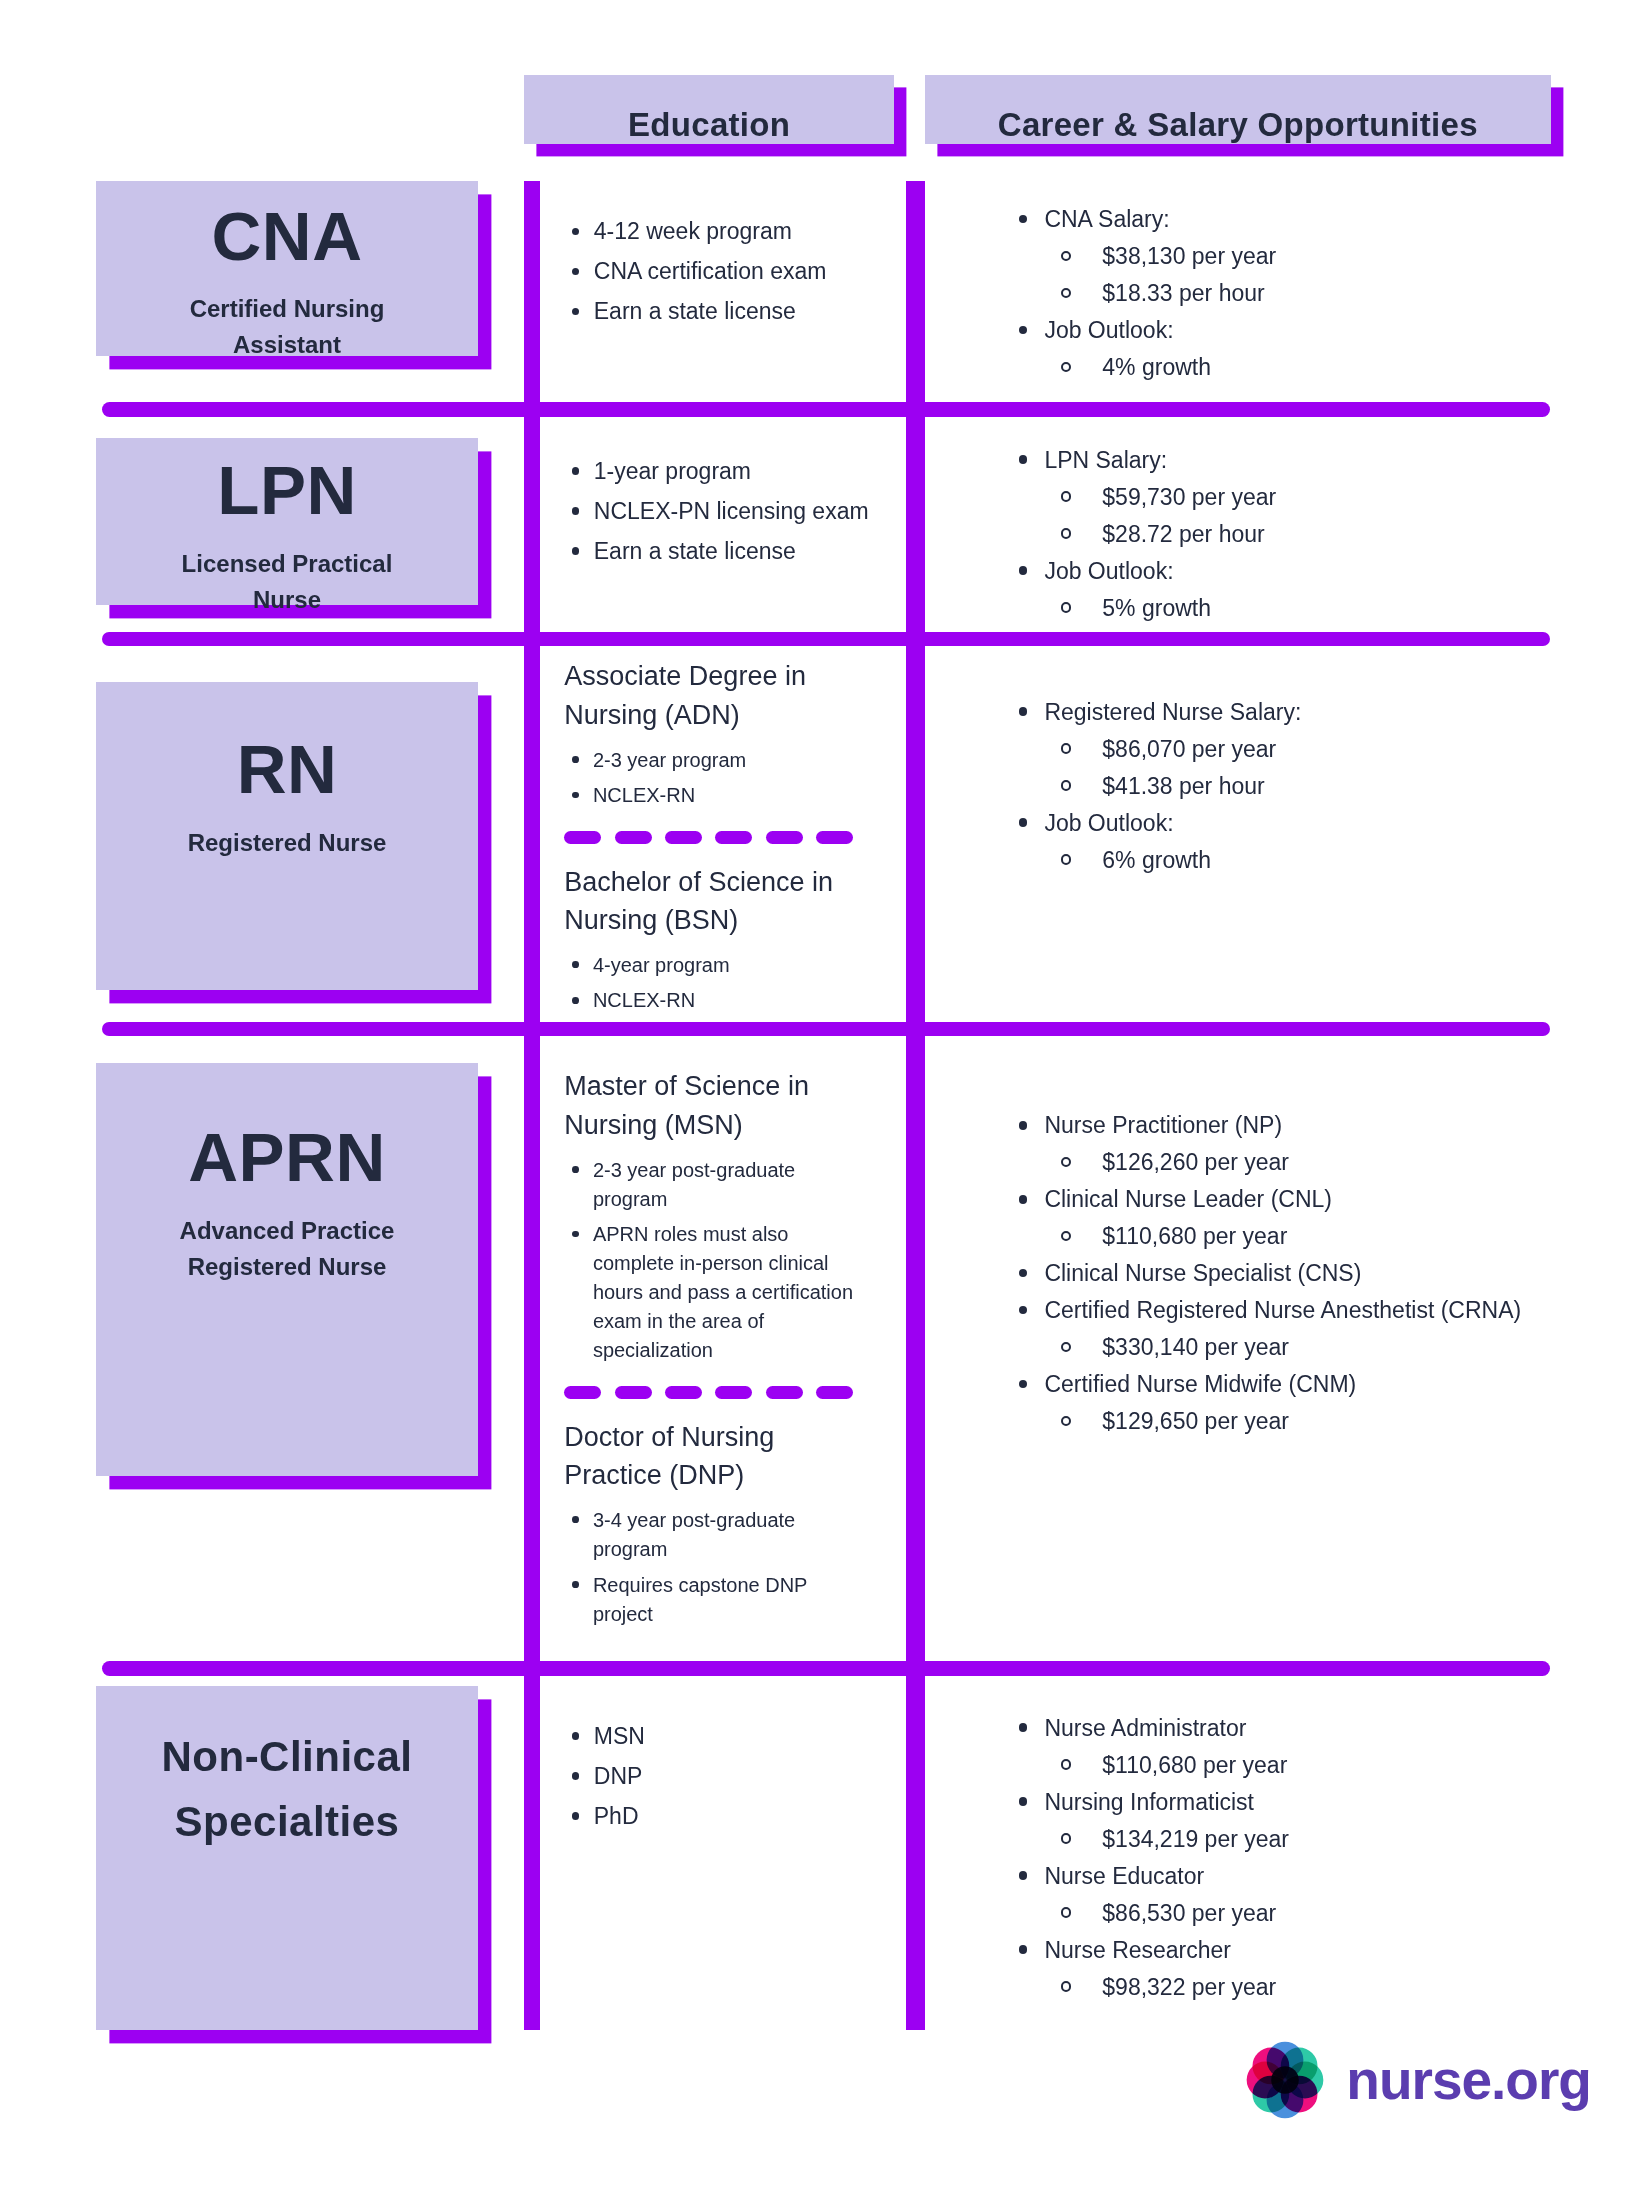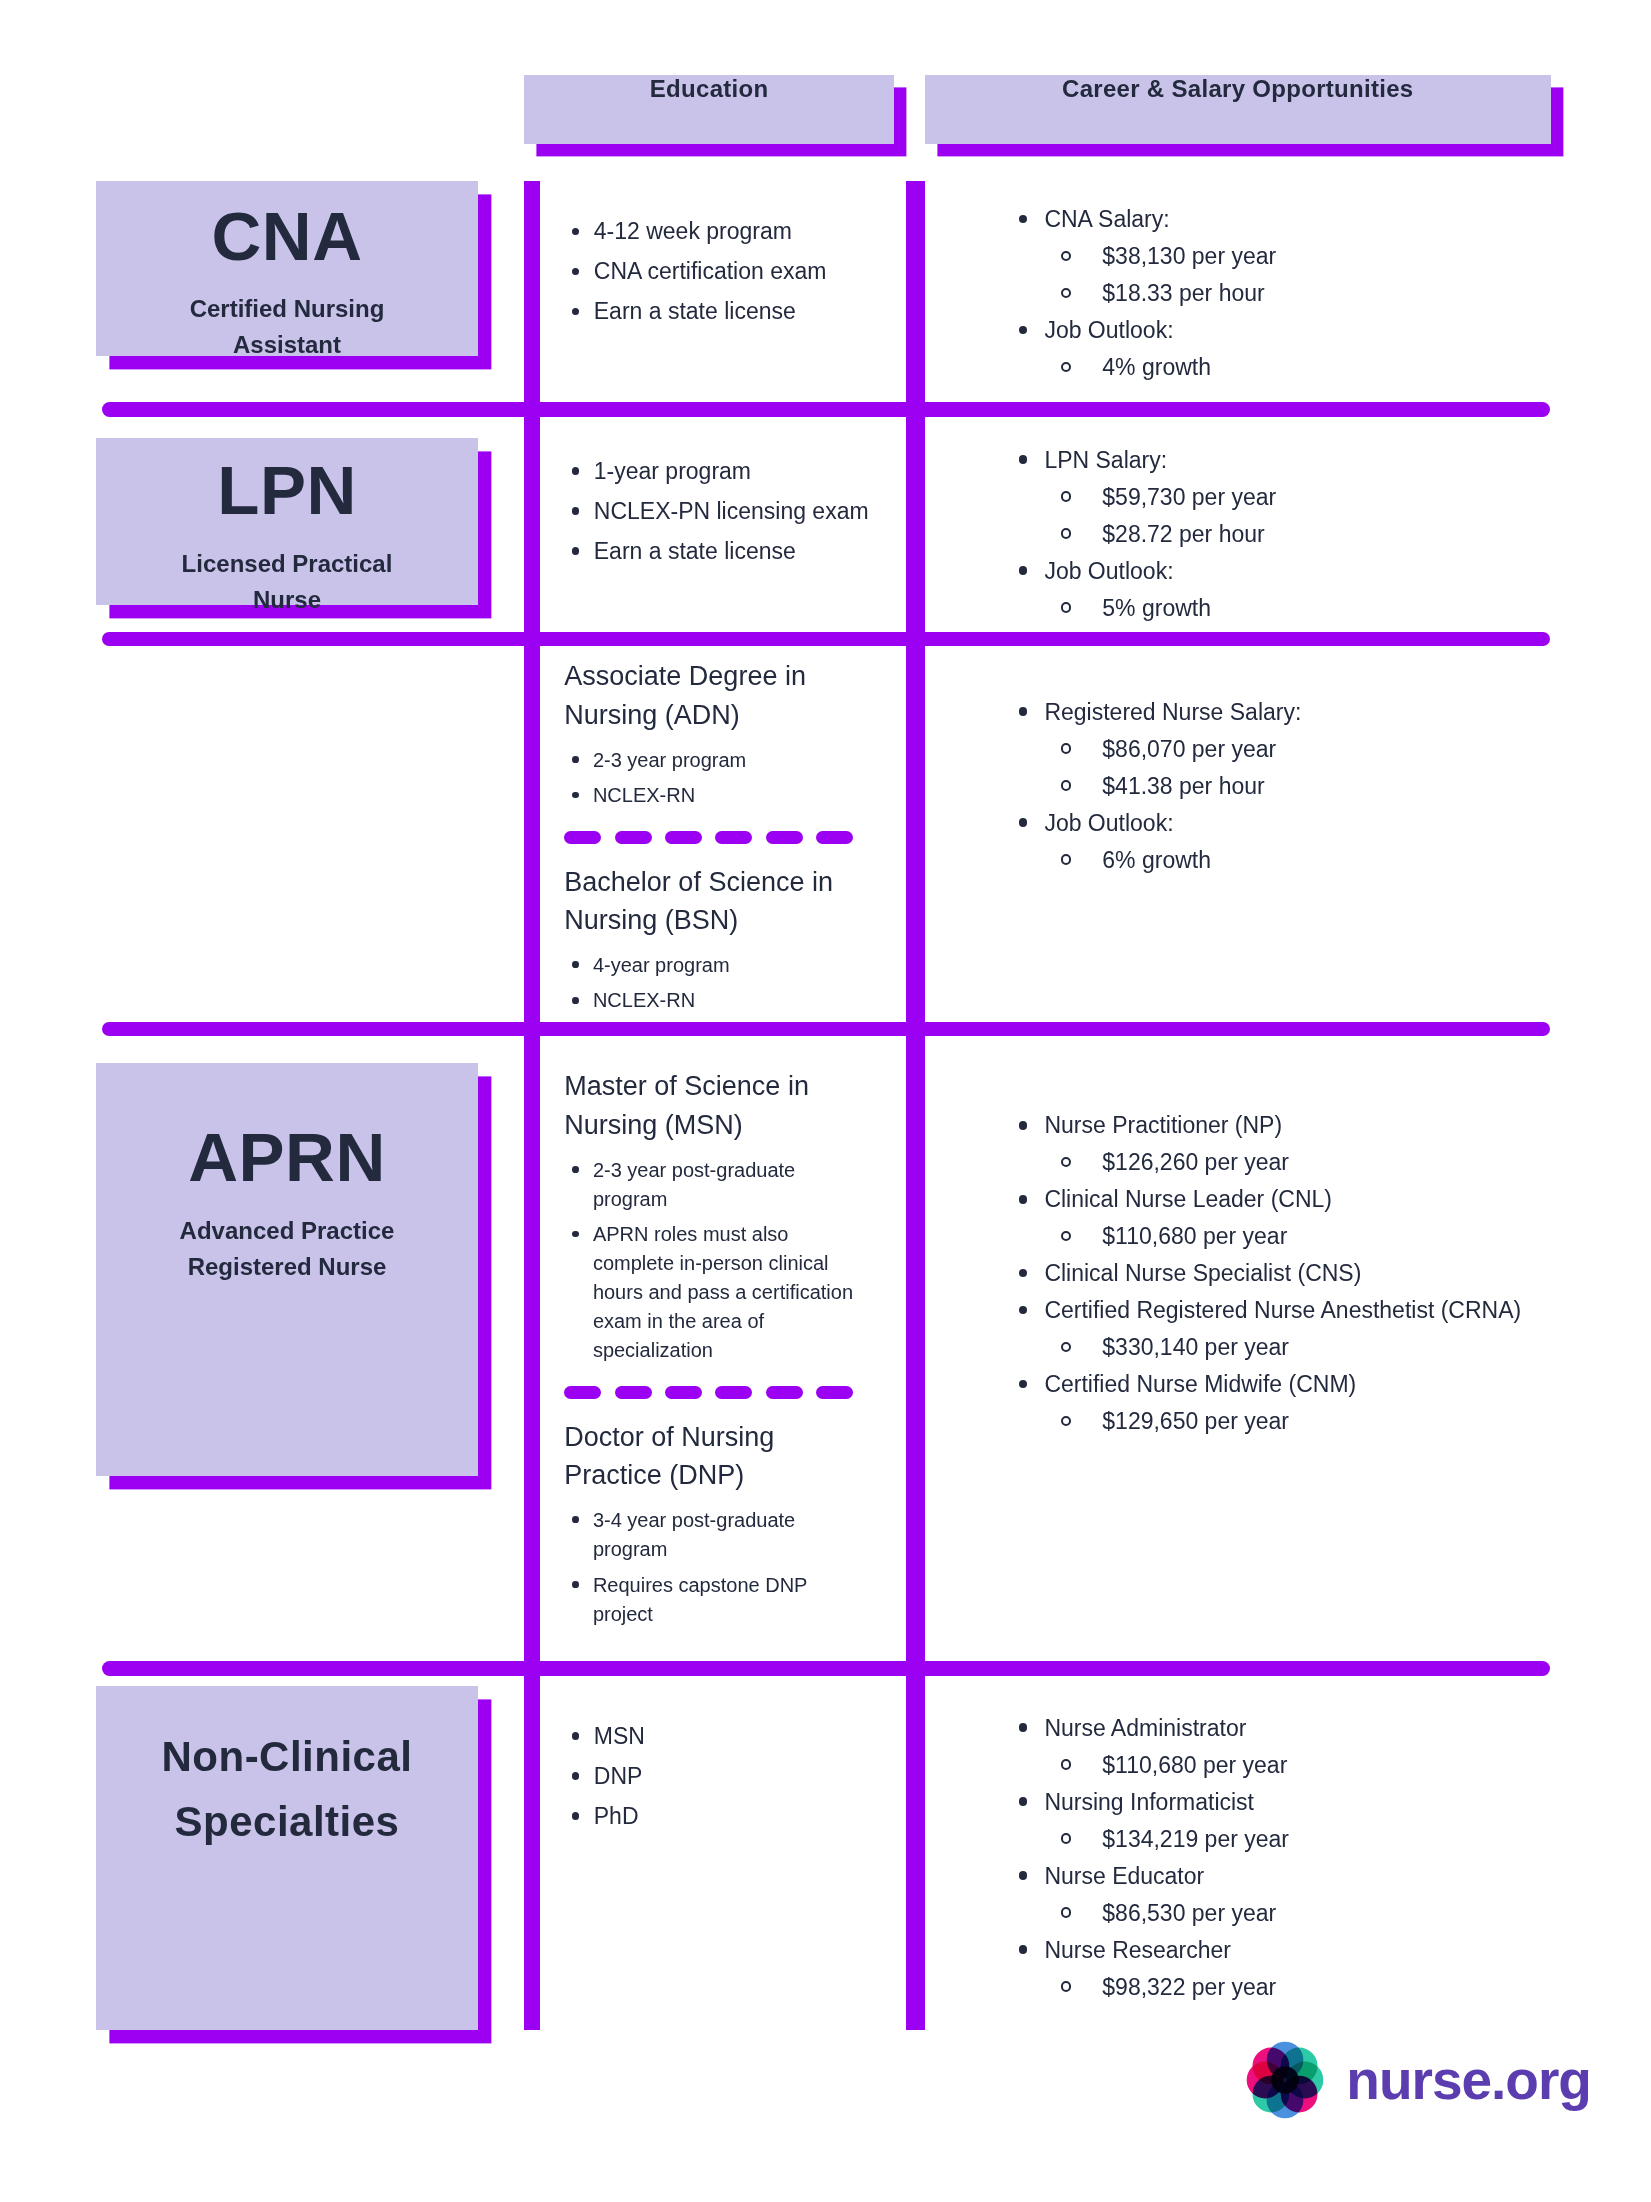--- a/index.html
+++ b/index.html
@@ -24,22 +24,22 @@
   .r-cna{min-height:242px;}
   .r-lpn{min-height:215px;}
   .r-rn{min-height:374px;}
   .r-aprn{min-height:625px;}
   .r-nc{min-height:334px;}
   .r-cna .vb1,.r-cna .vb2{margin-top:21px;}
 
   
   .header-row{display:grid;grid-template-columns:382px 46px 16.3px 24px 330px 11.5px 19px 640px;margin-bottom:16.3px;}
   .hdr-box{height:69px;background:var(--lav);box-shadow:12.4px 12.4px 0 var(--purple);
-    display:flex;align-items:flex-start;justify-content:center;
-    font-size:24px;font-weight:700;letter-spacing:0.3px;}
+    display:flex;align-items:flex-end;justify-content:center;
+    font-size:33px;font-weight:700;letter-spacing:0.3px;}
   .hdr-edu{grid-column:3/6;}
   .hdr-career{grid-column:8;width:626px;}
 
   
   .hsep{height:14.3px;width:1448px;margin-left:5.7px;border-radius:7.6px;background:var(--purple);}
 
   
   .label-box{width:382px;background:var(--lav);box-shadow:13.4px 13.4px 0 var(--purple);
     display:flex;flex-direction:column;align-items:center;text-align:center;}
   .r-cna .label-box{height:175px;margin-top:21px;padding-top:15.3px;}
@@ -192,20 +192,26 @@
         <div class="c2">
             <span class="cring"></span>
             <span>5% growth</span>
           </div>
       </div>
     </section>
 
     <div class="hsep"></div>
 
     <section class="grid-row r-rn">
+      <div class="cell-label">
+        <div class="label-box">
+          <div class="label-title">RN</div>
+          <div class="label-sub">Registered Nurse</div>
+        </div>
+      </div>
       <div class="vb1"></div>
       <div class="cell-edu">
         <div class="edu-heading">Associate Degree in Nursing (ADN)</div>
         <div class="eb">
             <span class="edot"></span>
             <span class="txt">2-3 year program</span>
           </div>
         <div class="eb">
             <span class="edot"></span>
             <span class="txt">NCLEX-RN</span>

